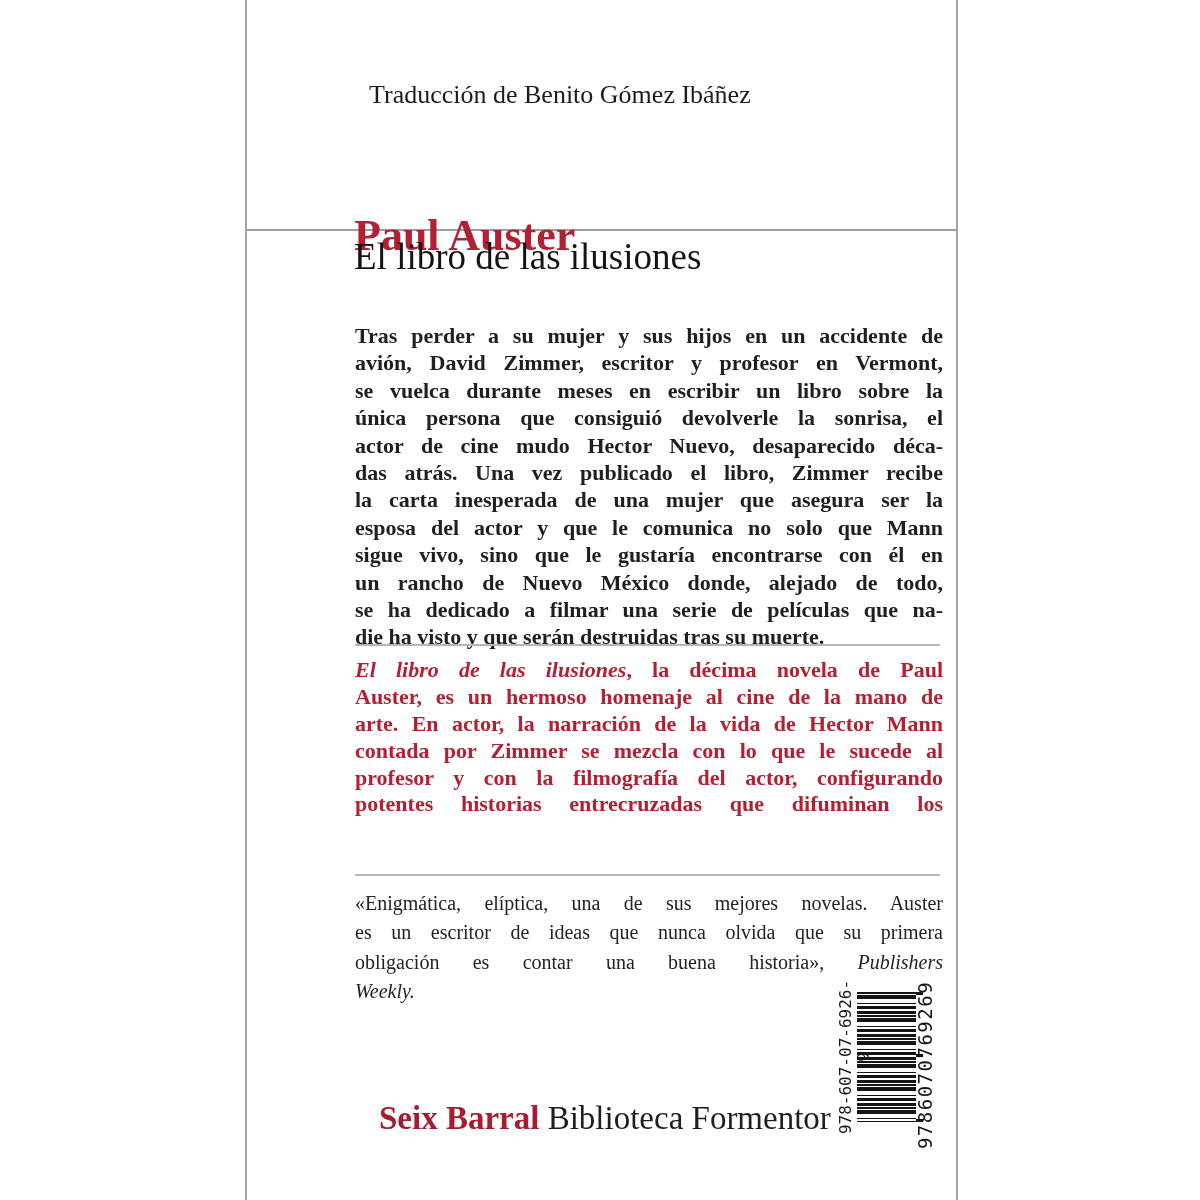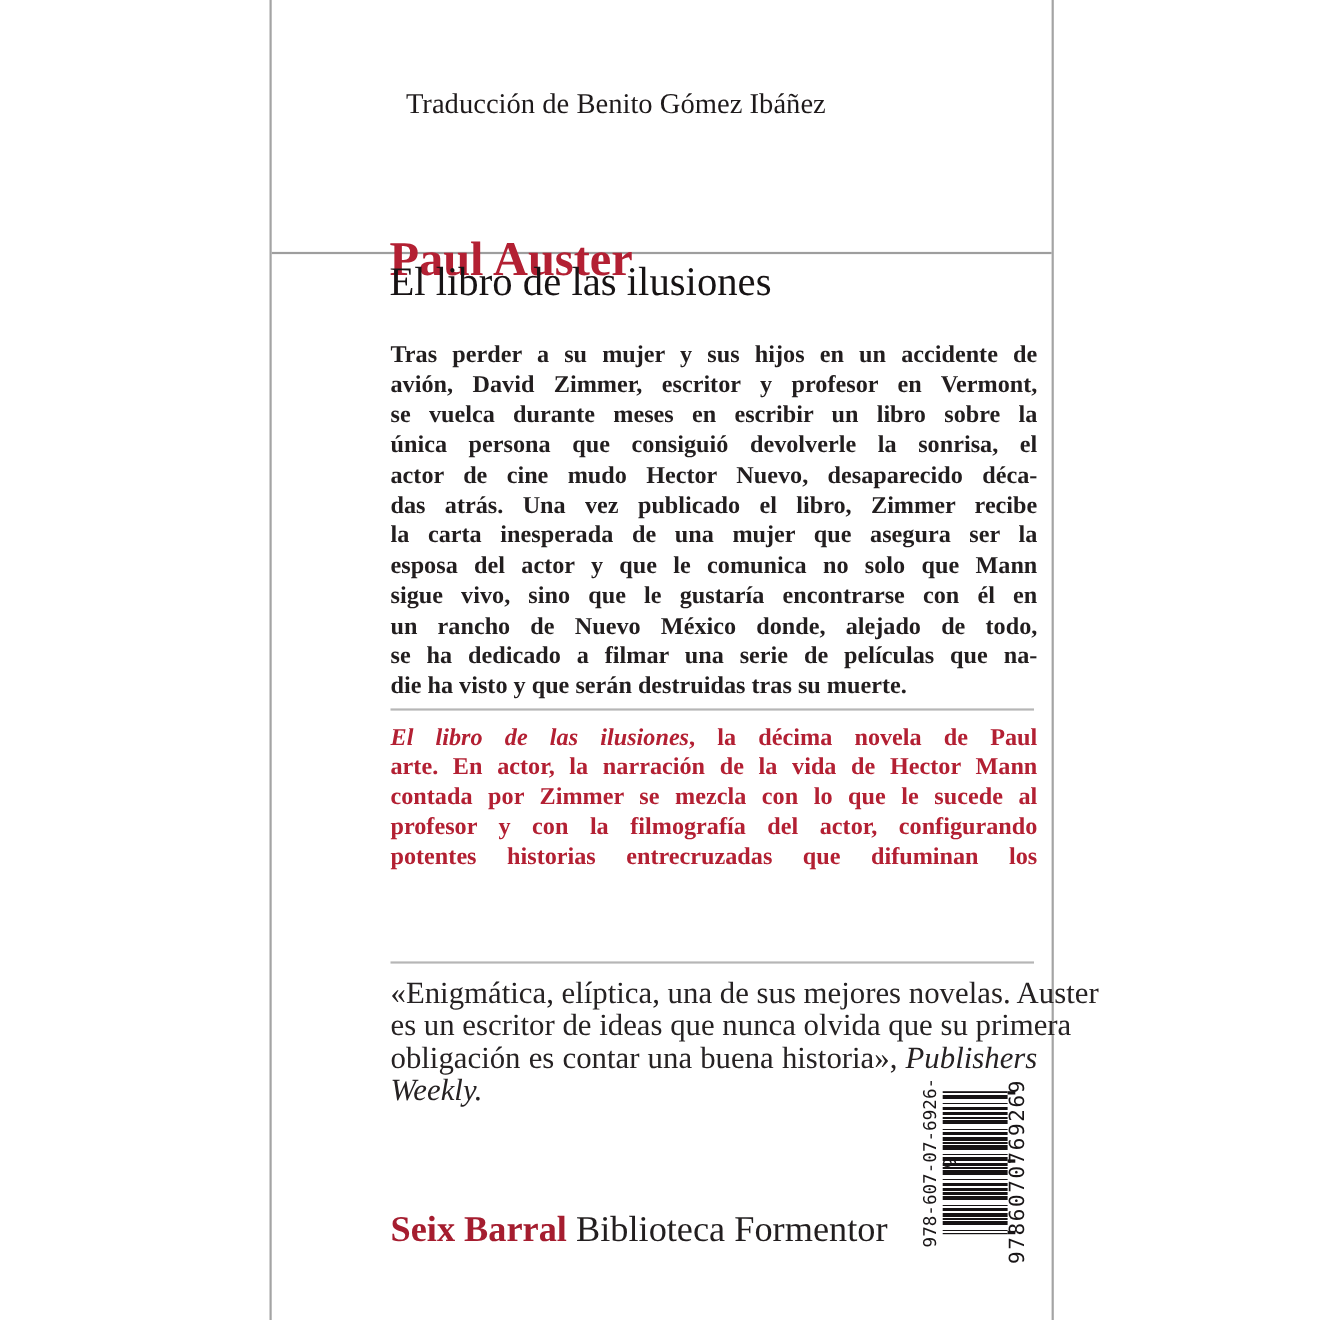--- a/index.html
+++ b/index.html
@@ -12,25 +12,25 @@
   .vline { width:2px; top:0; height:1200px; background:#a4a4a4; }
   .hline { height:2px; background:#9e9e9e; }
   .divider { height:2px; background:#b6b6b6; }
 
   
   .translator { left:355px; top:80px; font-size:26px; color:#1e1a1b;margin-left:14px; }
   .author { left:354px; top:190px; font-size:44px; font-weight:bold; line-height:1;margin-top:24px; }
   .booktitle { left:354px; top:238px; font-size:37px; line-height:1; color:#171314; }
 
   .para { left:355px; width:588px; }
-  .synopsis { top:308px; font-size:22px; font-weight:bold; }
+  .synopsis { top:322px; font-size:22px; font-weight:bold; }
   .synopsis .tline { height:27.4px; line-height:27.4px; }
   .review { top:657px; font-size:22px; font-weight:bold; }
   .review .tline { height:26.9px; line-height:26.9px; }
-  .quote { top:889px; font-size:28px; font-weight:normal; color:#262223; }
+  .quote { top:889px; font-size:20px; font-weight:normal; color:#262223; }
   .quote .tline { height:29.3px; line-height:29.3px; }
 
   .tline { text-align:justify; text-align-last:justify; white-space:nowrap; }
   .tline.last { text-align-last:left; }
 
   
   .bars { left:857px; top:992px; width:59px; height:130px;
     background:repeating-linear-gradient(to bottom,
       #161314 0 2px, #fff 2px 3px,
       #161314 3px 7px, #fff 7px 11px,
@@ -70,20 +70,21 @@
     <div class="tline">sigue vivo, sino que le gustaría encontrarse con él en</div>
     <div class="tline">un rancho de Nuevo México donde, alejado de todo,</div>
     <div class="tline">se ha dedicado a filmar una serie de películas que na-</div>
     <div class="tline last">die ha visto y que serán destruidas tras su muerte.</div>
   </div>
 
 <div class="abs divider" style="top:644px; left:355px; width:585px"></div>
 
 <div class="abs para review" style="color: rgb(179, 32, 51);">
     <div class="tline"><i>El libro de las ilusiones</i>, la décima novela de Paul</div>
+    <div class="tline">Auster, es un hermoso homenaje al cine de la mano de</div>
     <div class="tline">arte. En actor, la narración de la vida de Hector Mann</div>
     <div class="tline">contada por Zimmer se mezcla con lo que le sucede al</div>
     <div class="tline">profesor y con la filmografía del actor, configurando</div>
     <div class="tline">potentes historias entrecruzadas que difuminan los</div>
   </div>
 
 <div class="abs divider" style="top:874px; left:355px; width:585px"></div>
 
 <div class="abs para quote">
     <div class="tline">«Enigmática, elíptica, una de sus mejores novelas. Auster</div>
@@ -93,15 +94,15 @@
   </div>
 
 <div class="abs bars"></div>
 <div class="abs guard" style="top:992px"></div>
 <div class="abs guard" style="top:1054px"></div>
 <div class="abs guard" style="top:1119px"></div>
 <div class="abs rot isbn-h">978-607-07-6926-9</div>
 <div class="abs rot isbn-d">9786070769269</div>
 
 <div class="abs publisher">
-  <span class="imprint" style="color: rgb(165, 29, 47);">Seix Barral</span>
+  <span class="imprint" style="color: rgb(165, 29, 47); margin-left: 24px;">Seix Barral</span>
   <span>Biblioteca Formentor</span>
 </div>
 
 </body></html>

